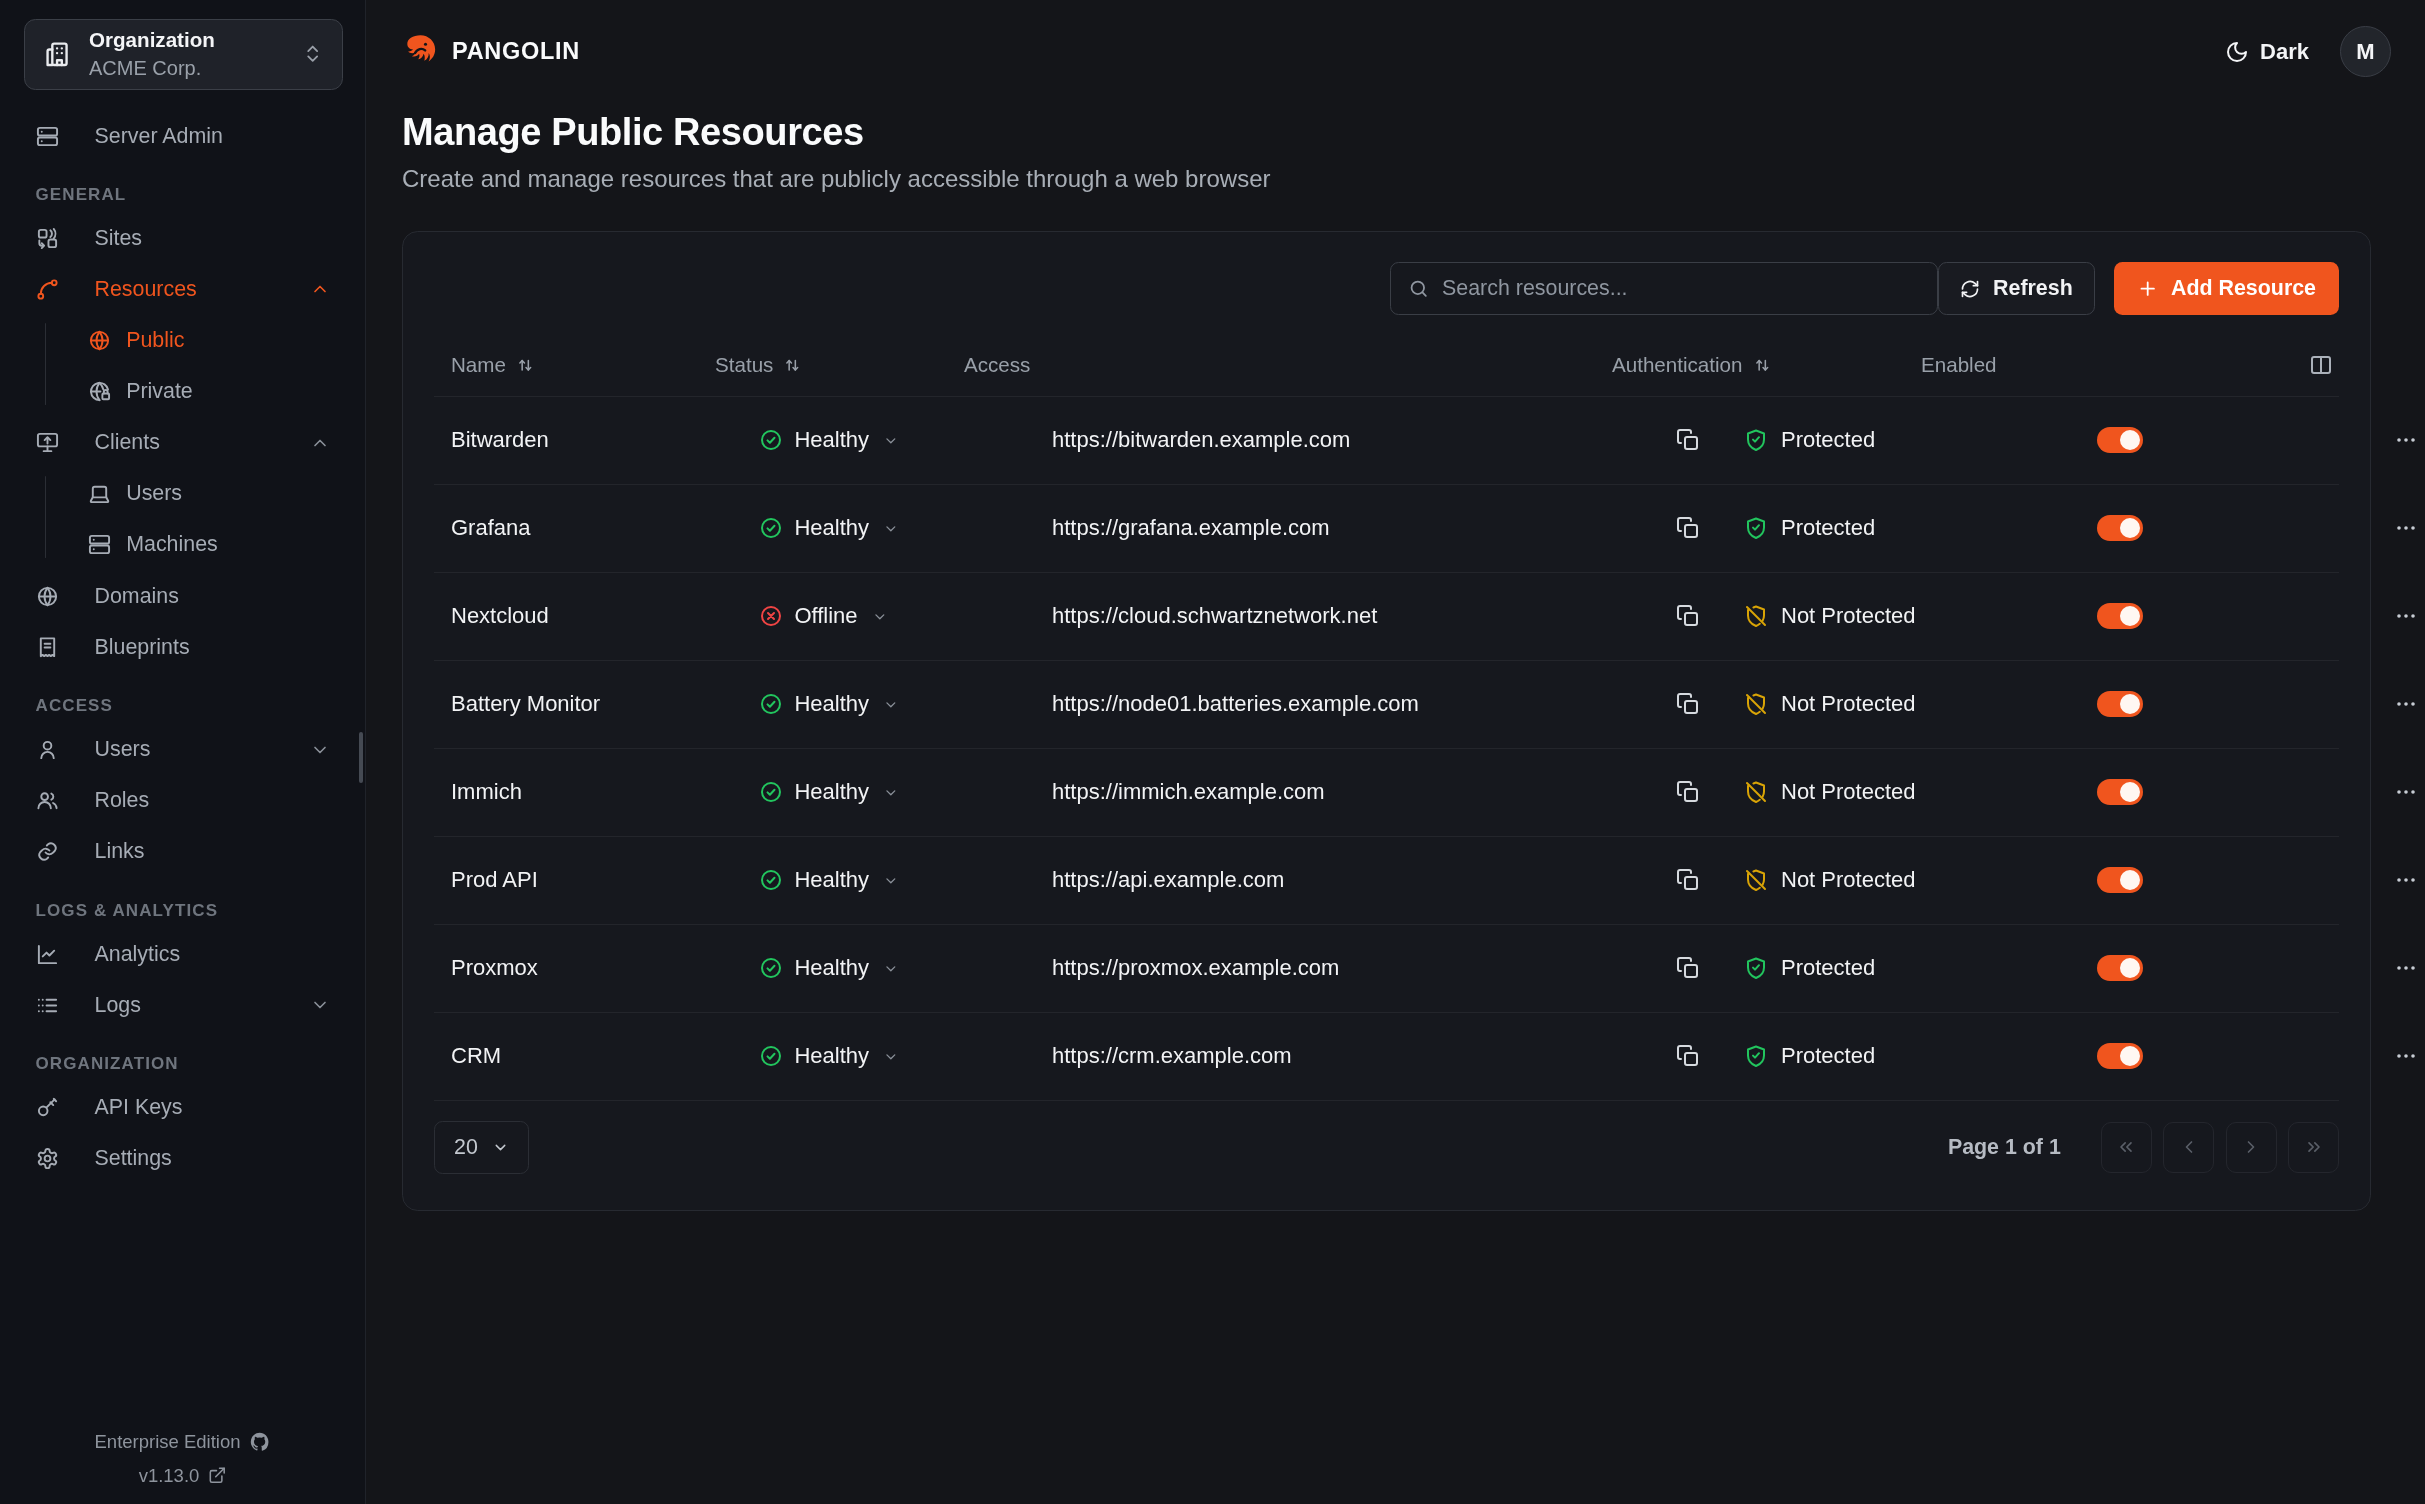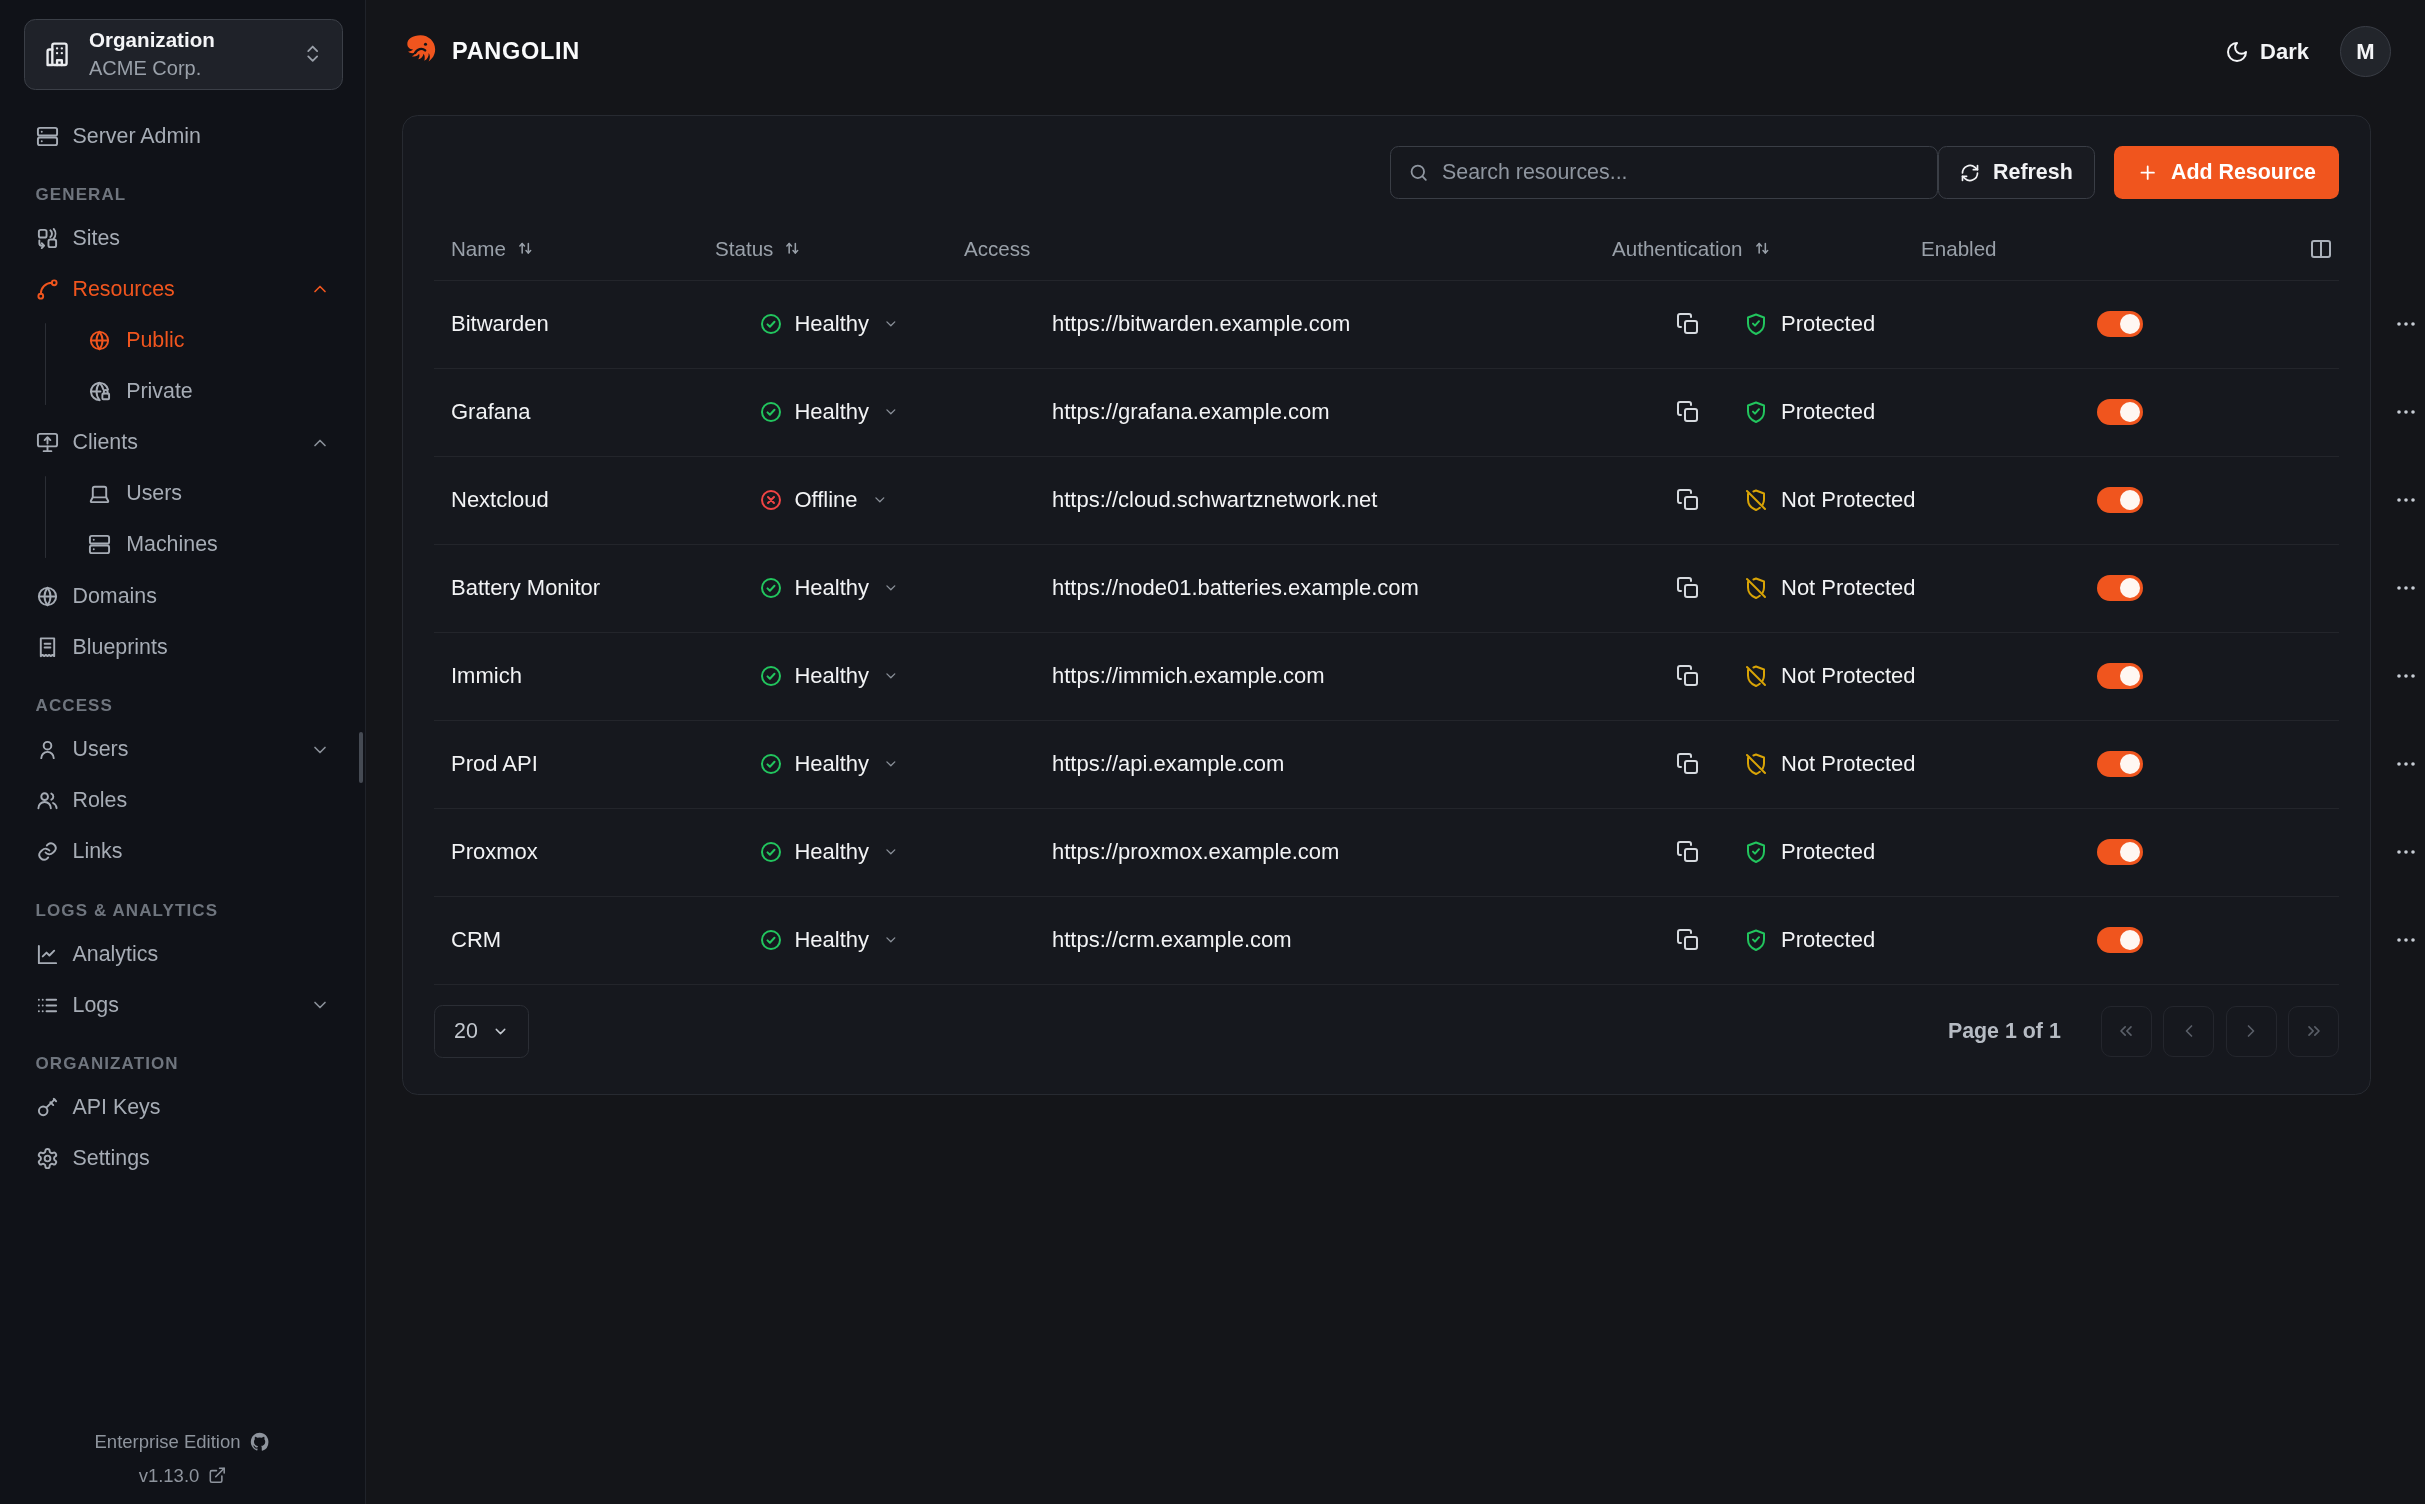--- a/index.html
+++ b/index.html
@@ -19,21 +19,21 @@
     border-radius:11.4px; background:#1F2229; border:0.7px solid #3B3F47;
     display:flex; align-items:center; gap:17px; padding:0 18.5px; cursor:pointer; }
   .org-icon { color:#E9EBEE; }
   .org-text { flex:1; min-width:0; }
   .org-label { font-size:20.6px; font-weight:700; color:#F4F5F7; }
   .org-value { font-size:20px; color:#99A0A9; margin-top:4.3px; }
   .org-chevrons { color:#9AA0A9; }
 
   .nav { position:absolute; top:114px; left:0; right:0; padding:0 18.5px; }
   .nav-item { height:44px; margin-bottom:7.1px; border-radius:8.5px; display:flex;
-    align-items:center; gap:14px; padding:0 17px; color:#A6ACB5; font-size:21.4px; cursor:pointer; }
+    align-items:center; gap:36px; padding:0 17px; color:#A6ACB5; font-size:21.4px; cursor:pointer; }
   .nav-item .nav-ic { width:23px; display:flex; justify-content:center; }
   .nav-item .chev { margin-left:auto; color:#8A9099; }
   .nav-item.active { color:var(--accent); }
   .nav-item.active .chev { color:var(--accent); }
   .section-label { margin:27px 0 11.4px 17px; font-size:17px; font-weight:700;
     letter-spacing:1.1px; color:#6F757E; }
   .sub-list { position:relative; margin-left:26px; padding-left:26px; }
   .sub-list::before { content:""; position:absolute; left:0; top:4.3px; bottom:8.5px;
     width:1.4px; background:#2B2E35; border-radius:0.7px; }
   .sub-list .nav-item { gap:15.7px; }
@@ -378,20 +378,24 @@
             <path d="M12 3a6.3 6.3 0 0 0 9 9 9 9 0 1 1-9-9z"></path>
           </svg>
         <span>Dark</span>
       </div>
       <div class="avatar">
         <span>M</span>
       </div>
     </div>
   </div>
 
+  <div class="page-head">
+    <h1 class="page-title">Manage Public Resources</h1>
+    <div class="page-sub">Create and manage resources that are publicly accessible through a web browser</div>
+  </div>
 
   <section class="card">
     <div class="toolbar">
       <div class="search">
         <svg class="ic" width="21.4" height="21.4" viewBox="0 0 24 24">
             <circle cx="11" cy="11" r="7"></circle>
             <path d="m20 20-3.5-3.5"></path>
           </svg>
         <input type="text" placeholder="Search resources..." style="">
       </div>

